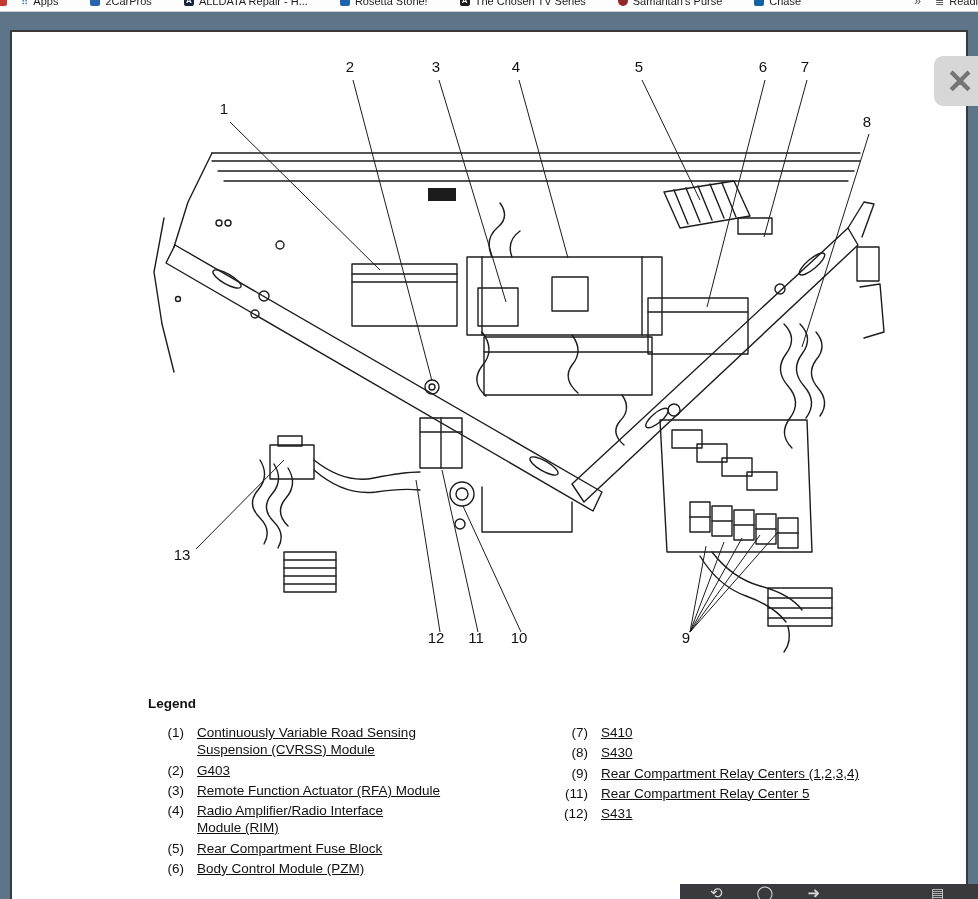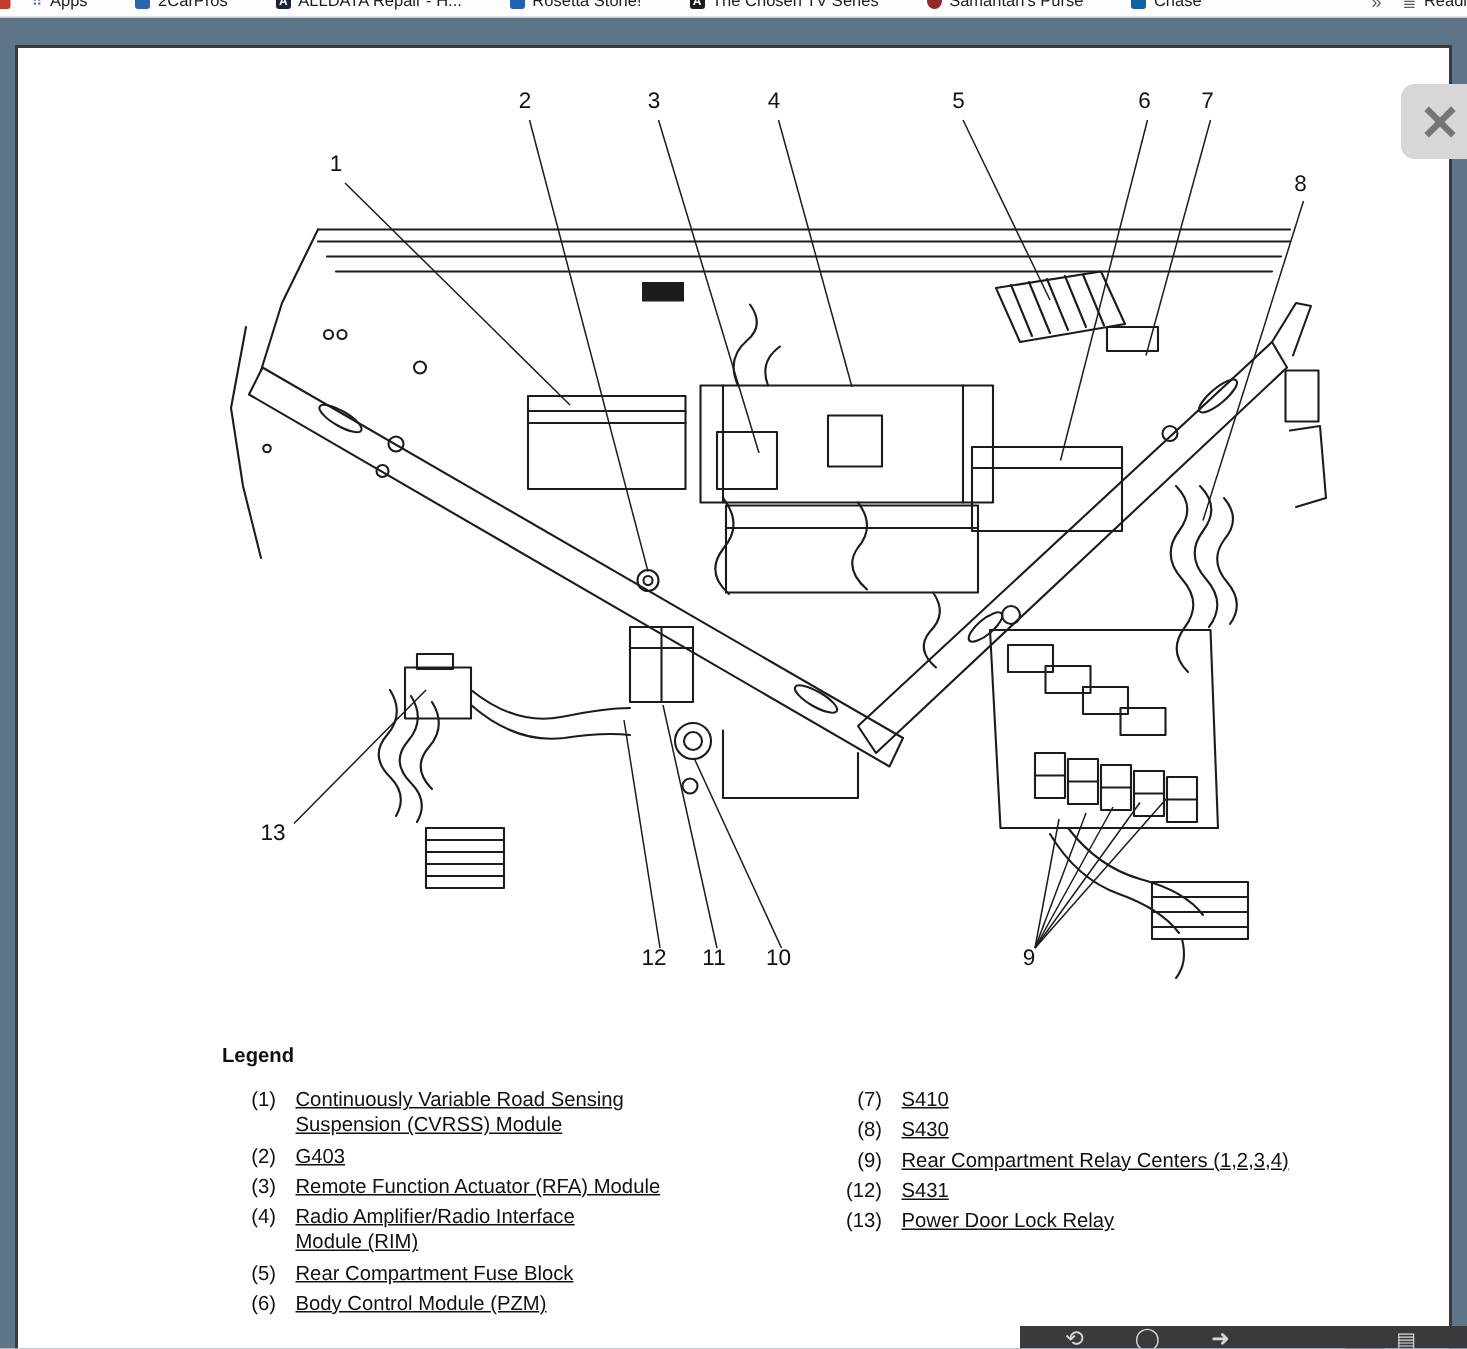--- a/index.html
+++ b/index.html
@@ -299,26 +299,26 @@
           </div>
           <div class="legend-row">
             <span class="lnum">(8)</span>
             <span class="llabel">S430</span>
           </div>
           <div class="legend-row">
             <span class="lnum">(9)</span>
             <span class="llabel">Rear Compartment Relay Centers (1,2,3,4)</span>
           </div>
           <div class="legend-row">
+            <span class="lnum">(11)</span>
+            <span class="llabel">Rear Compartment Relay Center 5</span>
+          </div>
+          <div class="legend-row">
             <span class="lnum">(12)</span>
             <span class="llabel">S431</span>
-          </div>
-          <div class="legend-row">
-            <span class="lnum">(13)</span>
-            <span class="llabel">Power Door Lock Relay</span>
           </div>
         </div>
       </div>
     </div>
   </div>
 
   <div class="close-btn">
     <span class="close-glyph">✕</span>
   </div>
 

